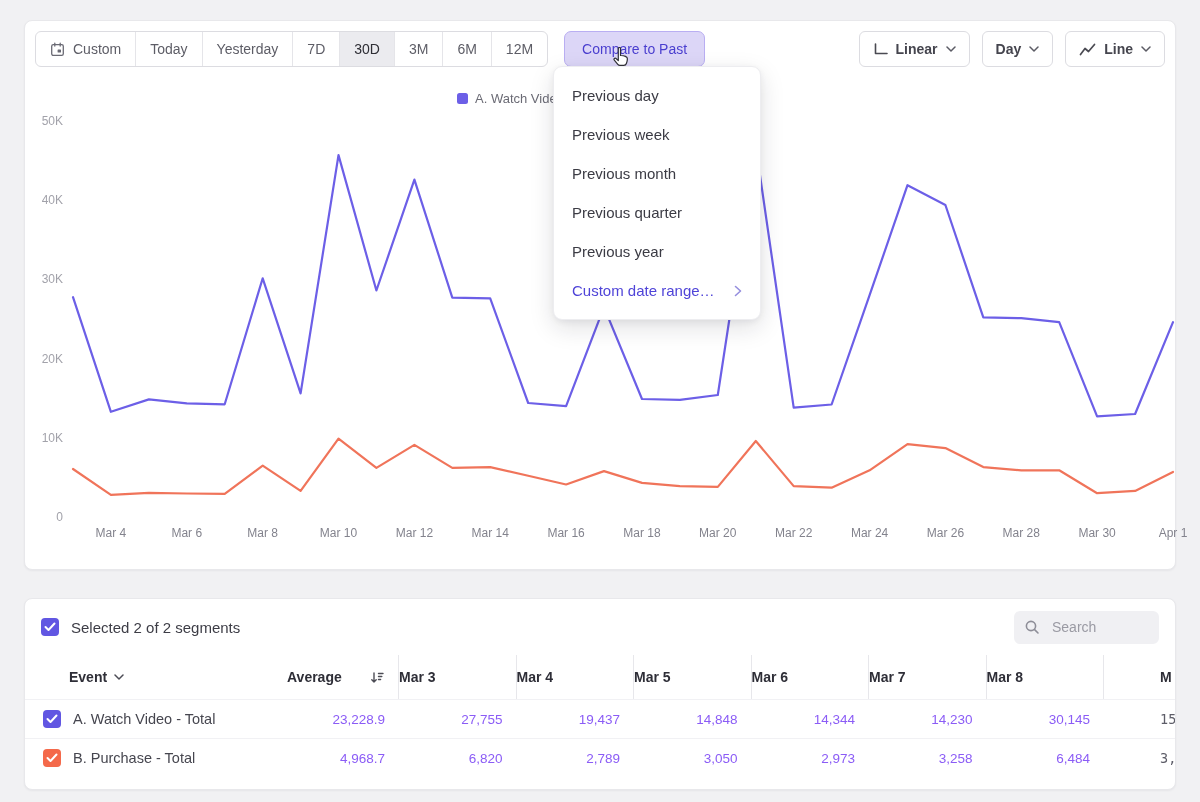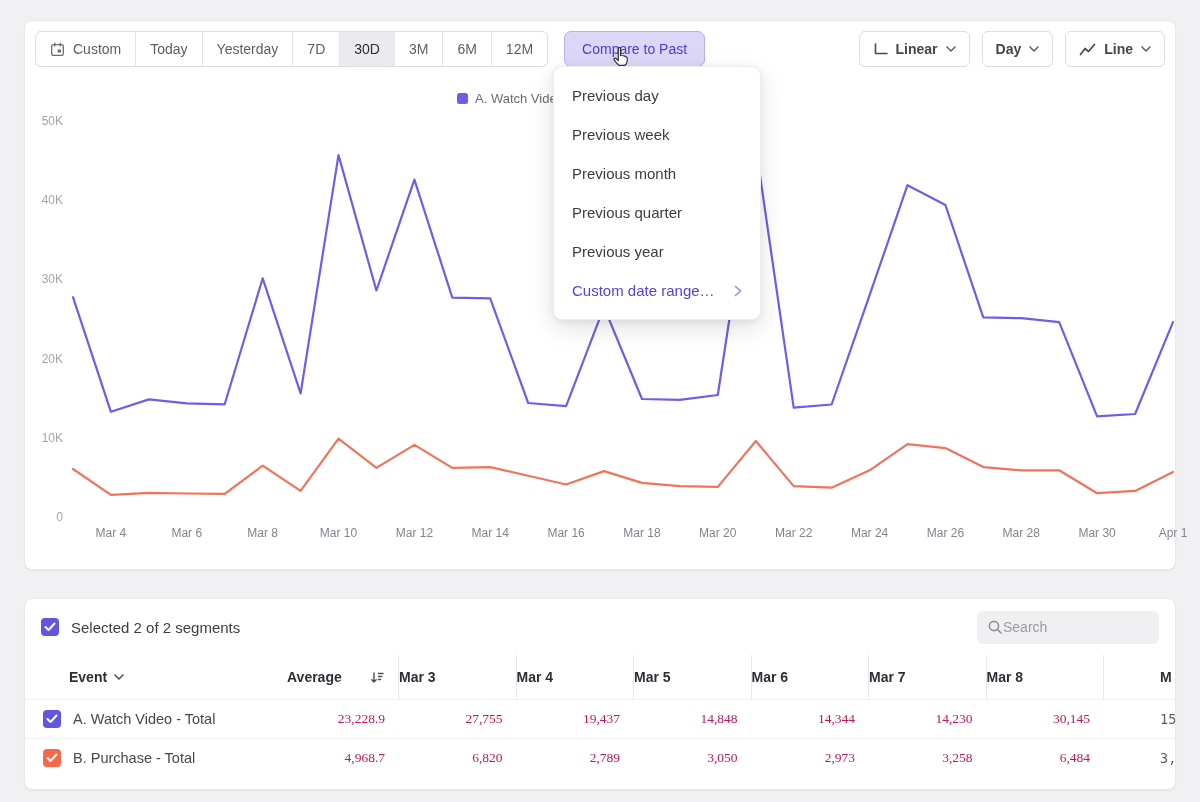--- a/index.html
+++ b/index.html
@@ -43,39 +43,39 @@
                   box-shadow:0 8px 24px rgba(25,25,40,.13), 0 2px 6px rgba(25,25,40,.06); }
   .menu-item { padding:11px 18px; font-size:15px; color:#3b3b44; cursor:pointer; }
   .menu-item.custom { color:#4f44d8; display:flex; align-items:center; justify-content:space-between; }
   .cursor { position:absolute; left:612px; top:47px; z-index:40; pointer-events:none; }
 
   
   .seg-header { display:flex; align-items:center; height:56px; padding:0 16px; }
   .checkbox { width:18px; height:18px; border-radius:4px; display:inline-flex;
               align-items:center; justify-content:center; flex:none; cursor:pointer; }
   .sel-text { margin-left:12px; font-size:15px; color:#3d3d46; }
-  .search-box { display:flex; align-items:center; gap:0; width:182px; height:33px;
+  .search-box { display:flex; align-items:center; gap:12px; width:145px; height:33px;
                 padding:0 10px; background:#f0f0f3; border-radius:6px; }
   .search-box input { border:none; outline:none; background:transparent; font-size:14px;
                       color:#55555e; width:132px; font-family:inherit; }
   .search-box input::placeholder { color:#9a9aa3; }
 
   .thead, .trow { display:grid; align-items:stretch;
     grid-template-columns:262px 112px 117.5px 117.5px 117.5px 117.5px 117.5px 117.5px 117.5px; }
   .thead { height:44px; }
   .trow { height:39px; border-top:1px solid #f1f1f4; align-items:center; }
   .th { display:flex; align-items:center; font-size:14px; font-weight:700; color:#2e2e37; }
   .th-event { gap:7px; padding-left:44px; justify-content:flex-start; cursor:pointer; }
   .th-num { justify-content:space-between; gap:7px; padding-right:14px; cursor:pointer; }
   .th-clip { justify-content:flex-start; padding-left:56px; }
   .sep { border-right:1px solid #e7e7eb; }
   .td-label { display:flex; align-items:center; gap:12px; padding-left:18px;
               font-size:14.5px; color:#46464f; }
-  .td-num { text-align:right; padding-right:14px; font-family:Liberation Serif, serif;
-            font-size:13.5px; color:#be185d; }
+  .td-num { text-align:right; padding-right:14px; font-family:Liberation Sans, sans-serif;
+            font-size:13.5px; color:#8b5cf6; }
   .td-clip { text-align:left; padding-left:56px; font-family:"DejaVu Sans Mono", monospace;
              font-size:13.5px; color:#5d5d68; }
 </style>
 </head>
 <body>
 
 <div class="page">
 
   <div class="card top-card">
     <div class="toolbar">

